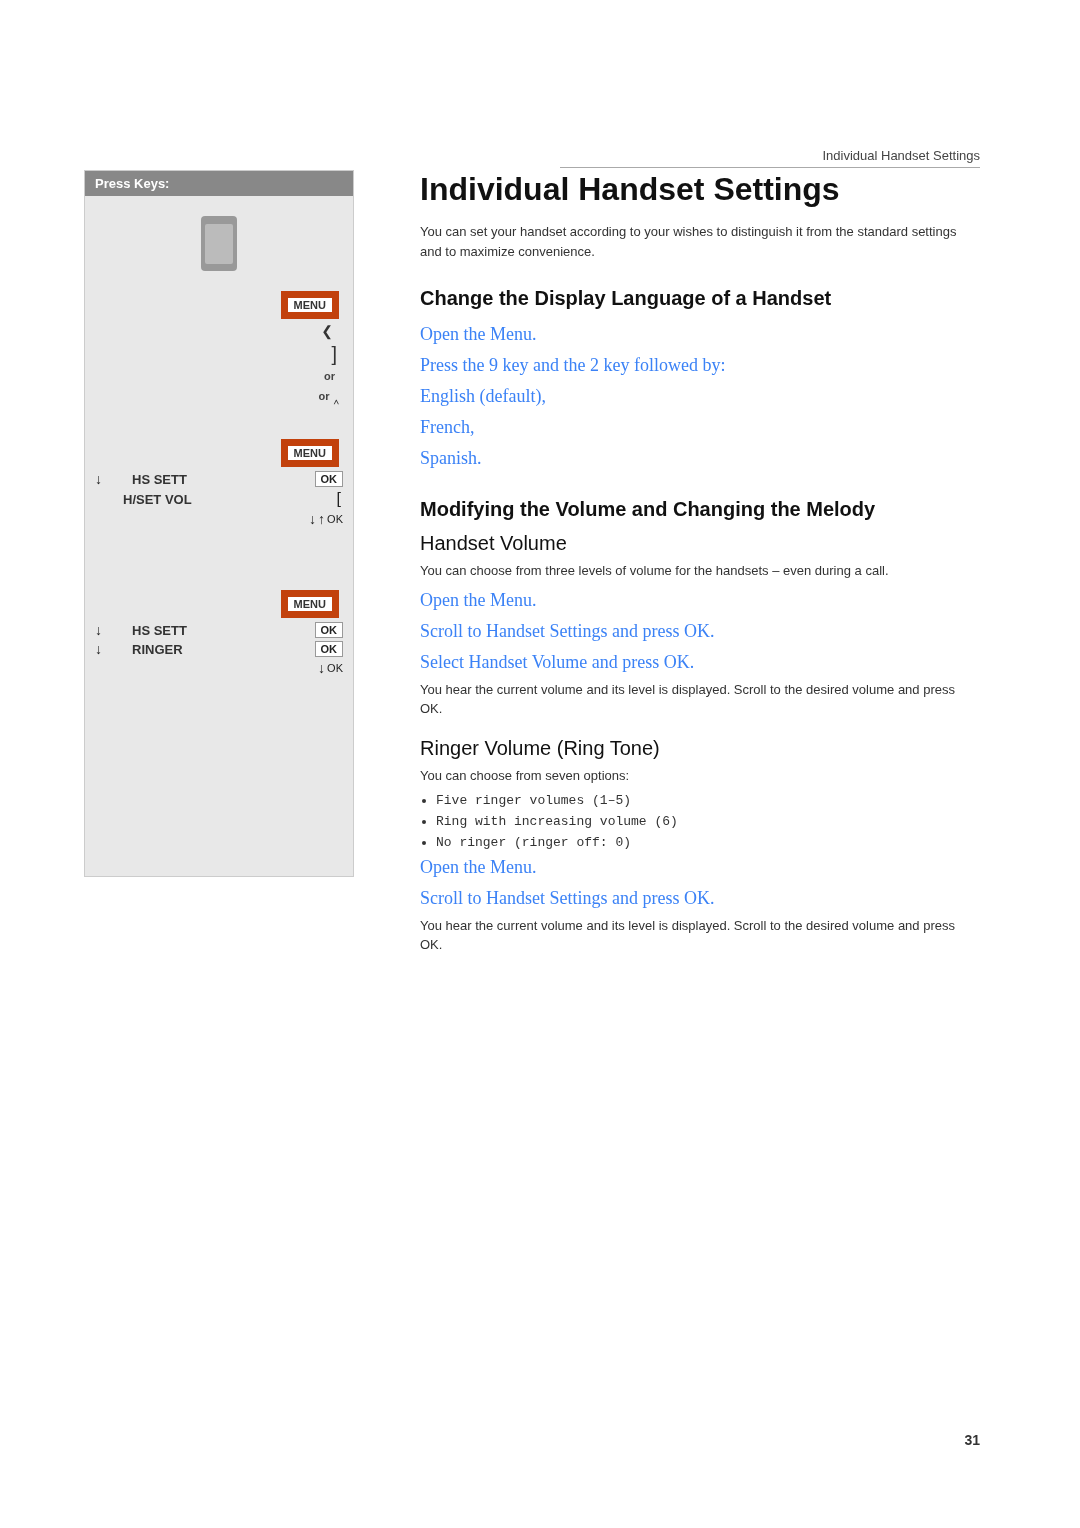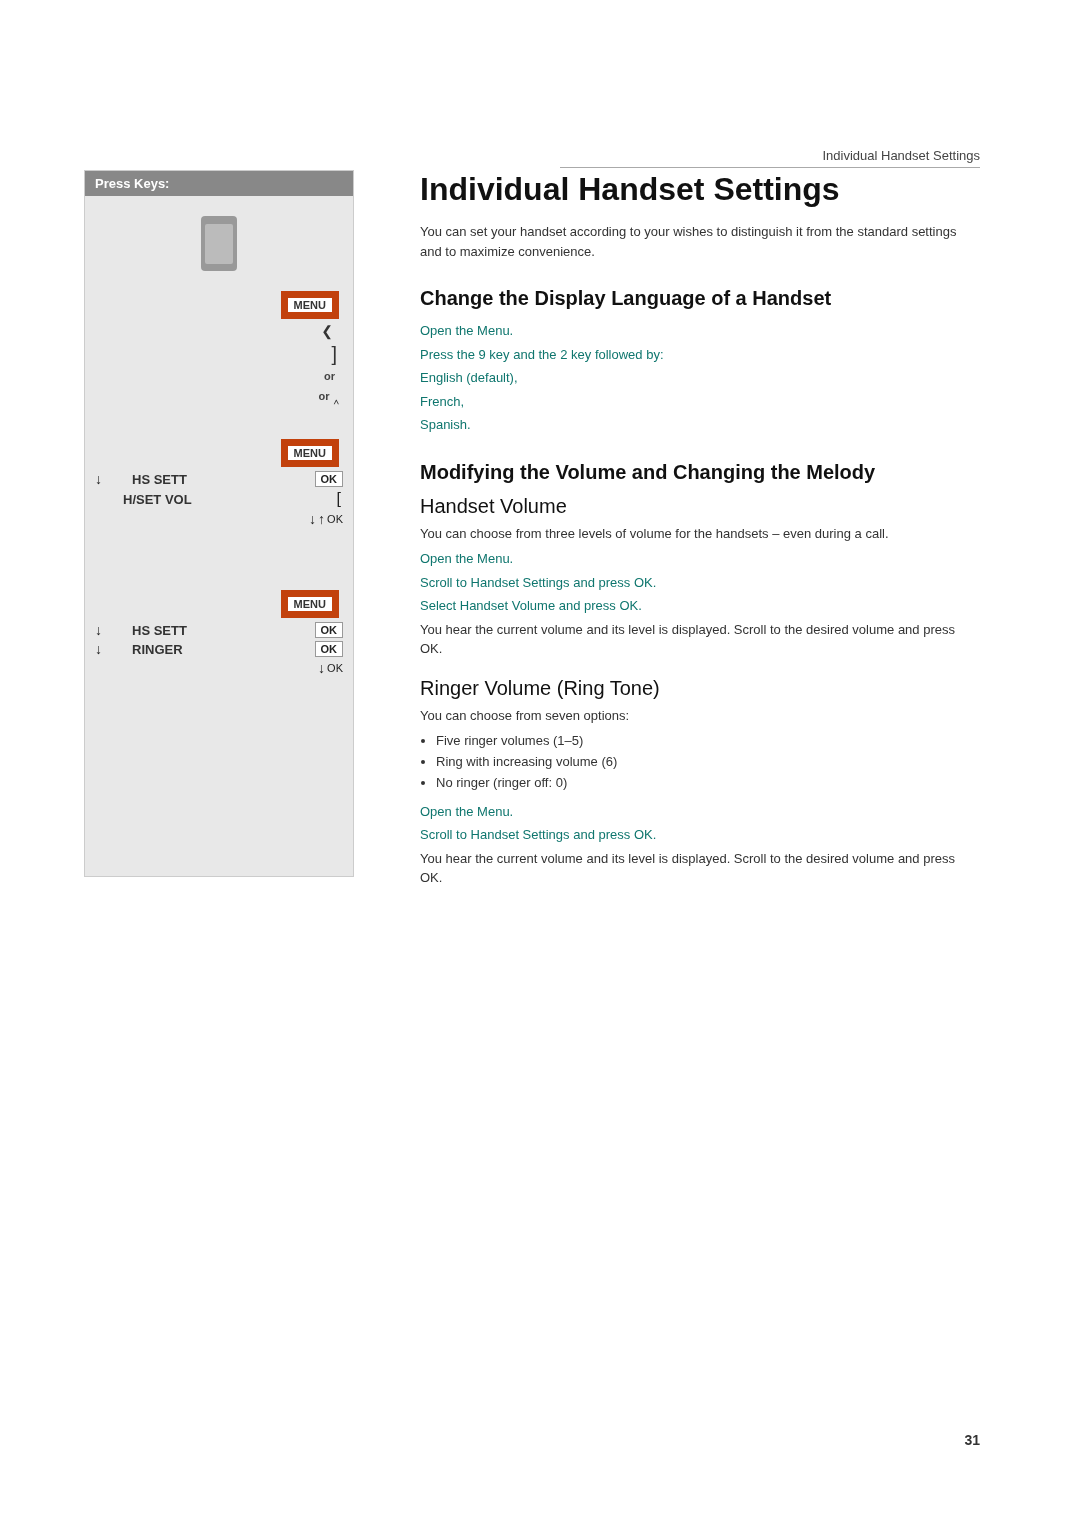--- a/index.html
+++ b/index.html
@@ -172,36 +172,38 @@
 
     .subsection-heading {
       font-size: 20px;
       font-weight: normal;
       color: #111;
       margin-bottom: 6px;
       margin-top: 4px;
     }
 
     .content-line {
-      font-size: 13px;
-      color: #0f766e;
+      font-size: 18px;
+      color: #3b82f6;
       line-height: 1.5;
       margin-bottom: 4px;
+      font-family: Liberation Serif, serif;
     }
 
     .content-line-block {
       font-size: 13px;
       color: #333;
       line-height: 1.5;
       margin-bottom: 6px;
     }
 
     .bullet-list {
-      margin: 4px 0 8px 16px;
+      margin: 4px 0 0 16px;
       list-style: disc;
+      font-family: Liberation Mono, monospace;
     }
 
     .bullet-list li {
       font-size: 13px;
       color: #333;
       line-height: 1.6;
     }
 
     .section-gap {
       height: 20px;

